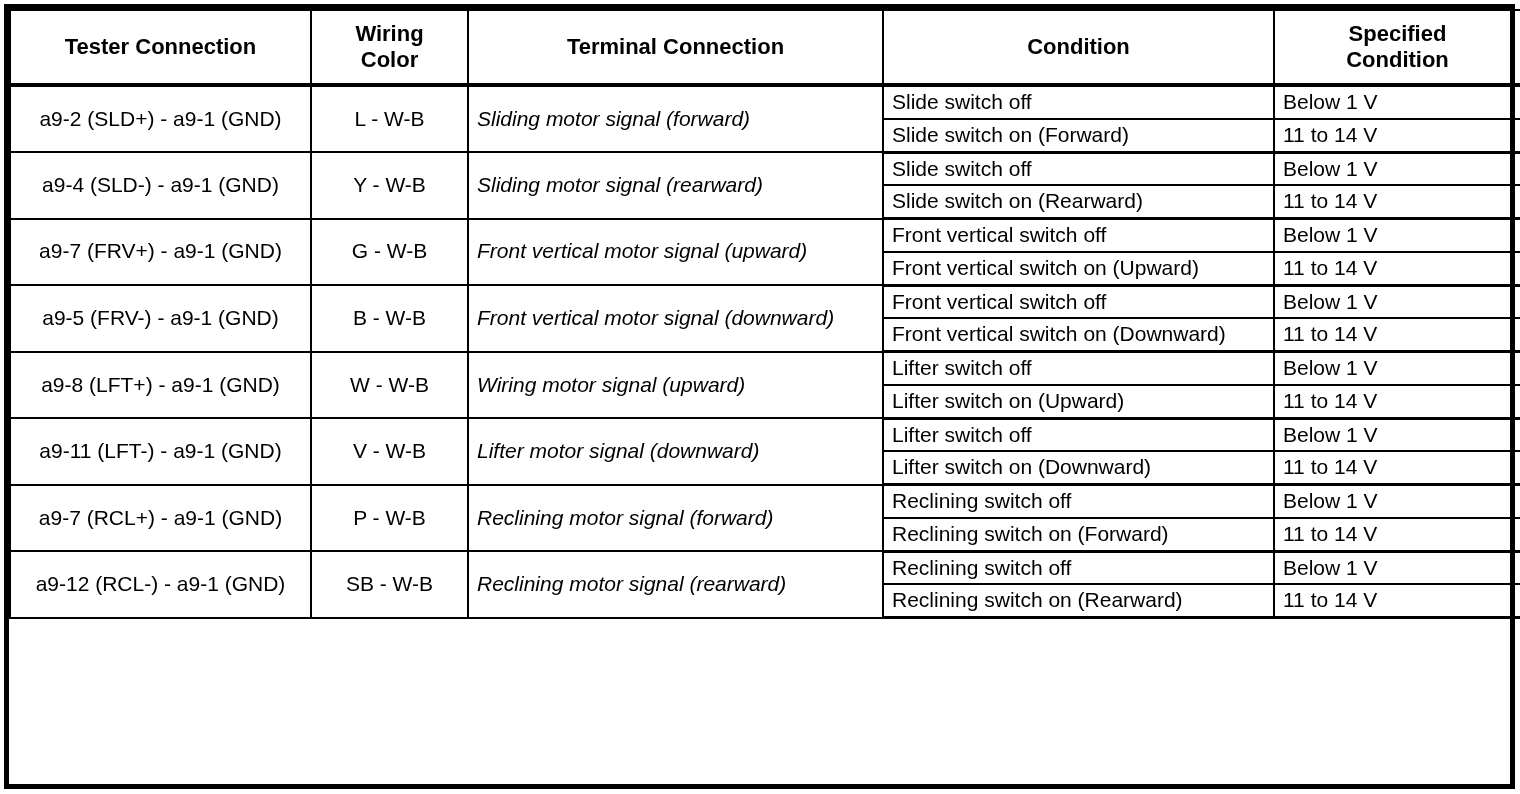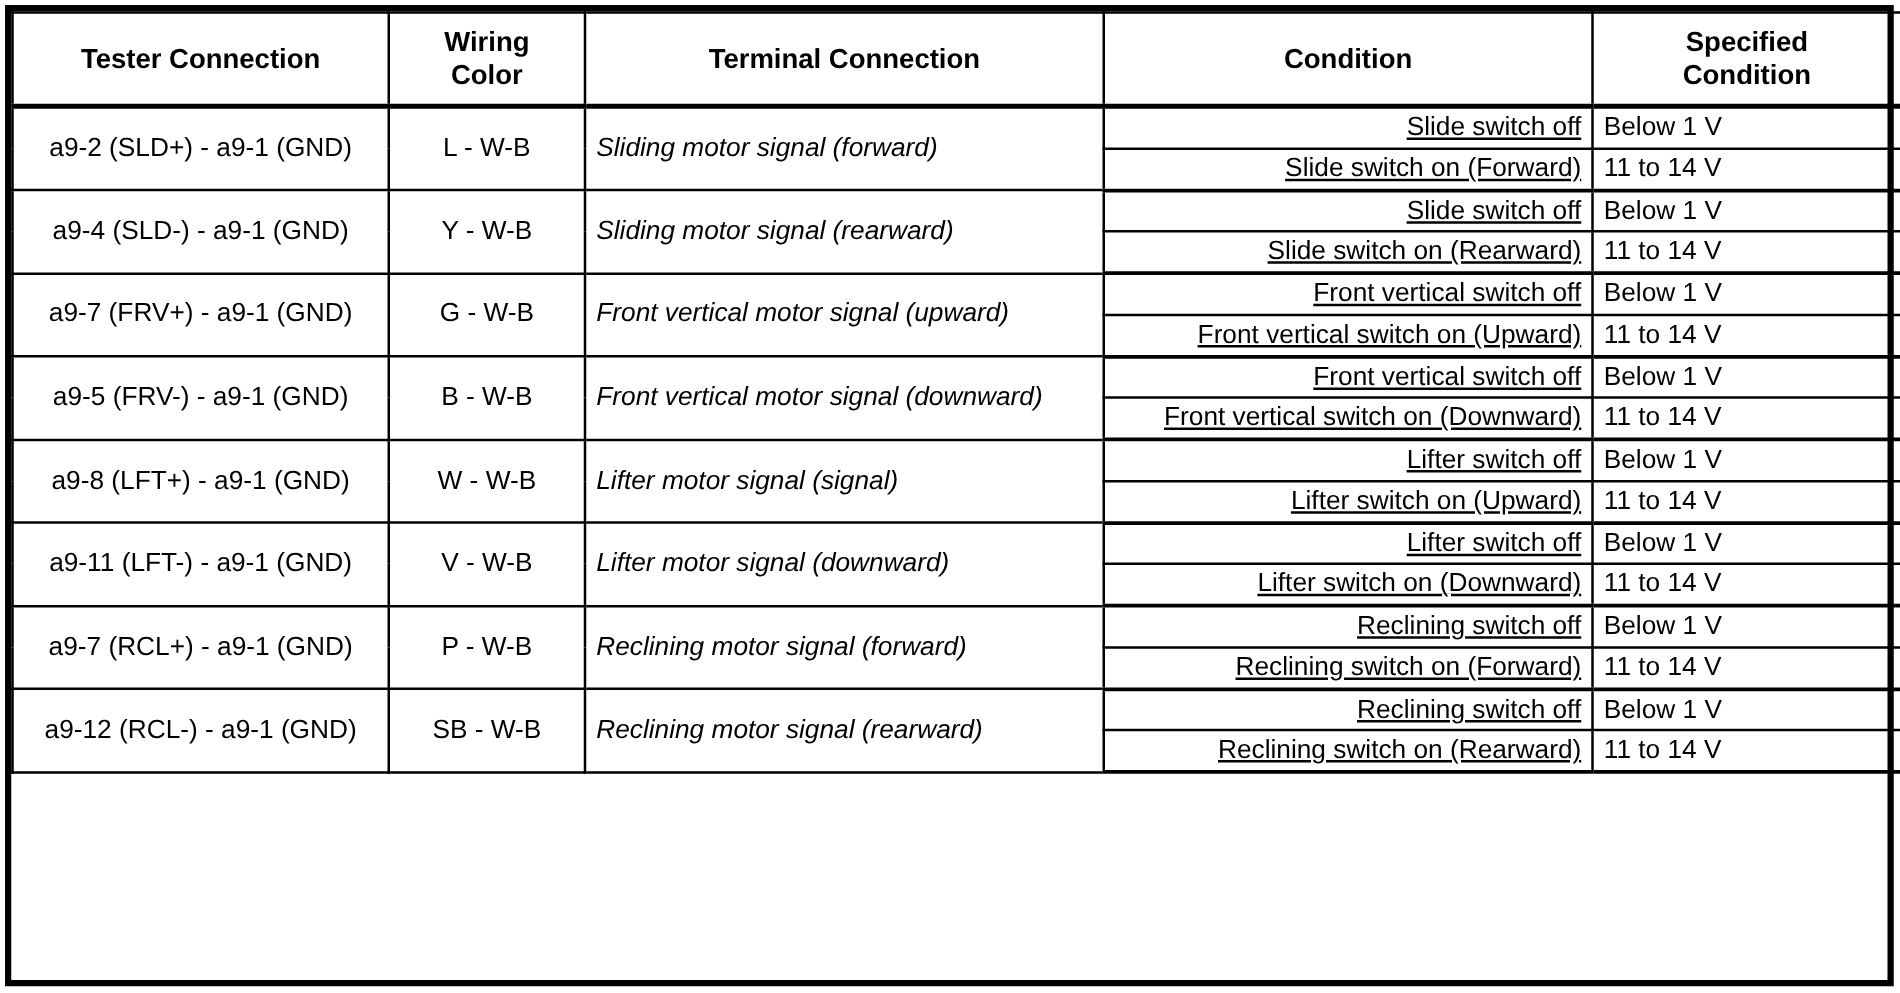--- a/index.html
+++ b/index.html
@@ -81,24 +81,23 @@
     margin-left: 44px;
   }
   td.term {
     text-align: left;
     padding-left: 12px;
     border-top-width: 3px;
     border-bottom-width: 3px;
     font-style: italic;
   }
   td.cond {
-    text-align: right;
+    text-align: left;
     padding-left: 10px;
     border-width: 1px;
-    text-decoration: underline;
   }
   td.specval {
     text-align: left;
     border-width: 1px;
   }
   tr.grp-first td.cond, tr.grp-first td.specval {
     border-top-width: 3px;
   }
   tr.grp-last td.cond, tr.grp-last td.specval {
     border-bottom-width: 3px;
@@ -178,21 +177,21 @@
           <td class="cond">Front vertical switch off</td>
           <td class="specval">Below 1 V</td>
         </tr>
         <tr class=" grp-last">
           <td class="cond">Front vertical switch on (Downward)</td>
           <td class="specval">11 to 14 V</td>
         </tr>
         <tr class="grp-first">
           <td class="tester" rowspan="2">a9-8 (LFT+) - a9-1 (GND)</td>
           <td class="wire" rowspan="2">W - W-B</td>
-          <td class="term" rowspan="2">Lifter motor signal (signal)</td>
+          <td class="term" rowspan="2">Wiring motor signal (upward)</td>
           <td class="cond">Lifter switch off</td>
           <td class="specval">Below 1 V</td>
         </tr>
         <tr class=" grp-last">
           <td class="cond">Lifter switch on (Upward)</td>
           <td class="specval">11 to 14 V</td>
         </tr>
         <tr class="grp-first">
           <td class="tester" rowspan="2">a9-11 (LFT-) - a9-1 (GND)</td>
           <td class="wire" rowspan="2">V - W-B</td>

